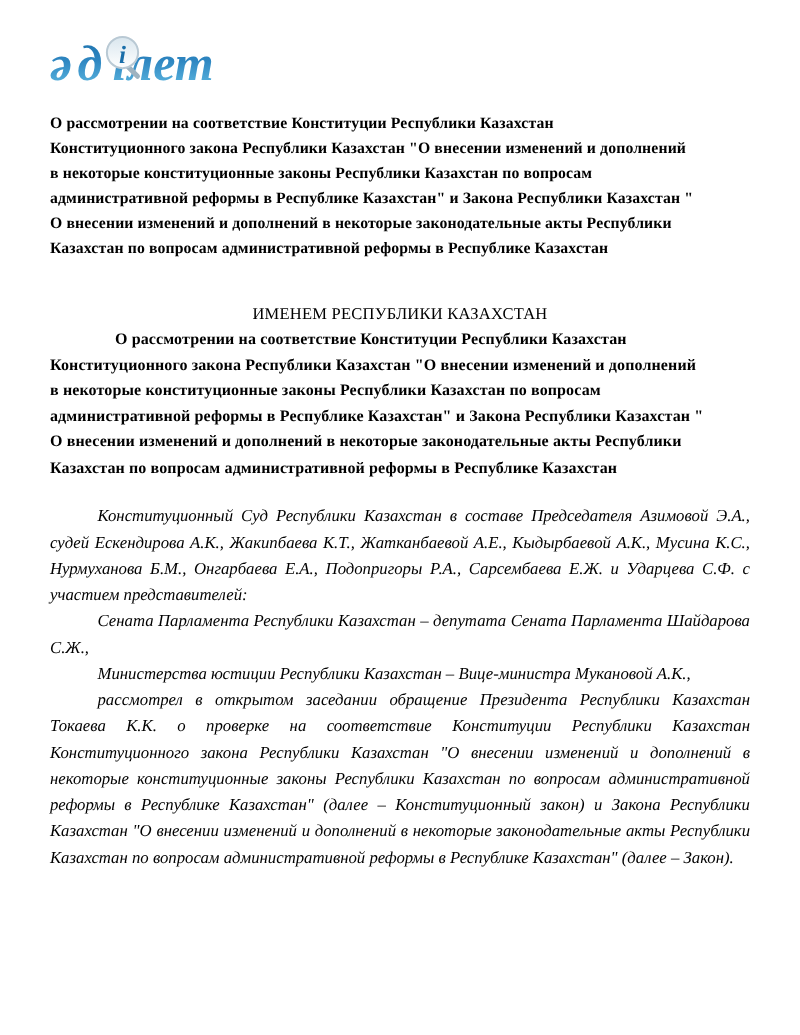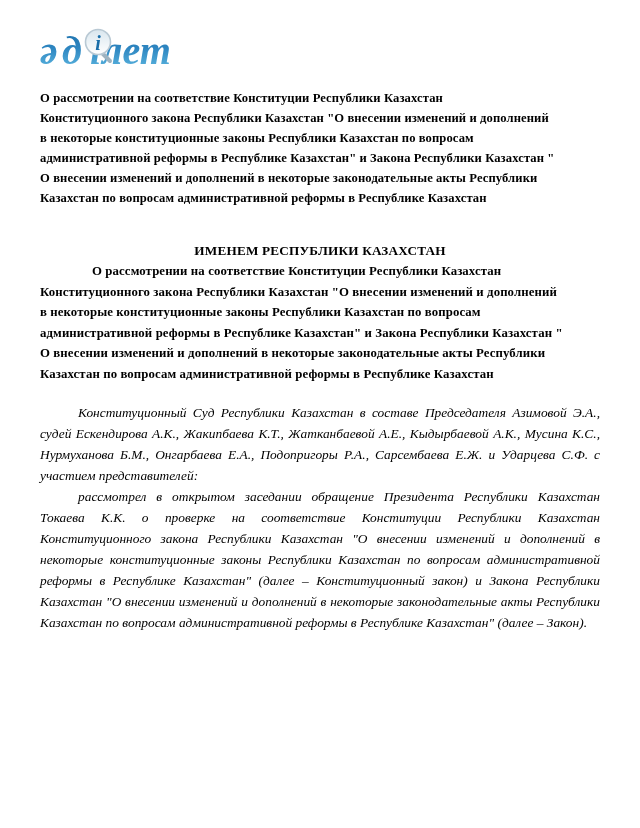--- a/index.html
+++ b/index.html
@@ -56,21 +56,21 @@
     font-size: 13.4px;
     line-height: 21px;
     text-align: justify;
     text-justify: inter-word;
     margin: 0;
   }
   .para.indent { text-indent: 38px; font-style: italic; }
   .para.noindent { text-indent: 0; }
 
   .center-bold {
-    font-weight: bold;
+    font-weight: normal;
     font-size: 13.2px;
     line-height: 21px;
     text-align: center;
     margin: 0;
     letter-spacing: 0.2px;
   }
 
   .bold-block {
     font-weight: bold;
     font-size: 12.8px;
@@ -146,16 +146,18 @@
     <span class="ln">в некоторые конституционные законы Республики Казахстан по вопросам</span>
     <span class="ln">административной реформы в Республике Казахстан" и Закона Республики Казахстан "</span>
     <span class="ln">О внесении изменений и дополнений в некоторые законодательные акты Республики</span>
     <span class="ln last">Казахстан по вопросам административной реформы в Республике Казахстан</span>
   </div>
 
   <div class="gap-3"></div>
 
   <div class="body-sec">
     <p class="para indent">Конституционный Суд Республики Казахстан в составе Председателя Азимовой Э.А., судей Ескендирова А.К., Жакипбаева К.Т., Жатканбаевой А.Е., Кыдырбаевой А.К., Мусина К.С., Нурмуханова Б.М., Онгарбаева Е.А., Подопригоры Р.А., Сарсембаева Е.Ж. и Ударцева С.Ф. с участием представителей:</p>
+    <p class="para indent">Сената Парламента Республики Казахстан – депутата Сената Парламента Шайдарова С.Ж.,</p>
+    <p class="para indent">Министерства юстиции Республики Казахстан – Вице-министра Мукановой А.К.,</p>
     <p class="para indent">рассмотрел в открытом заседании обращение Президента Республики Казахстан Токаева К.К. о проверке на соответствие Конституции Республики Казахстан Конституционного закона Республики Казахстан "О внесении изменений и дополнений в некоторые конституционные законы Республики Казахстан по вопросам административной реформы в Республике Казахстан" (далее – Конституционный закон) и Закона Республики Казахстан "О внесении изменений и дополнений в некоторые законодательные акты Республики Казахстан по вопросам административной реформы в Республике Казахстан" (далее – Закон).</p>
   </div>
 
 </div>
 
 </body></html>

